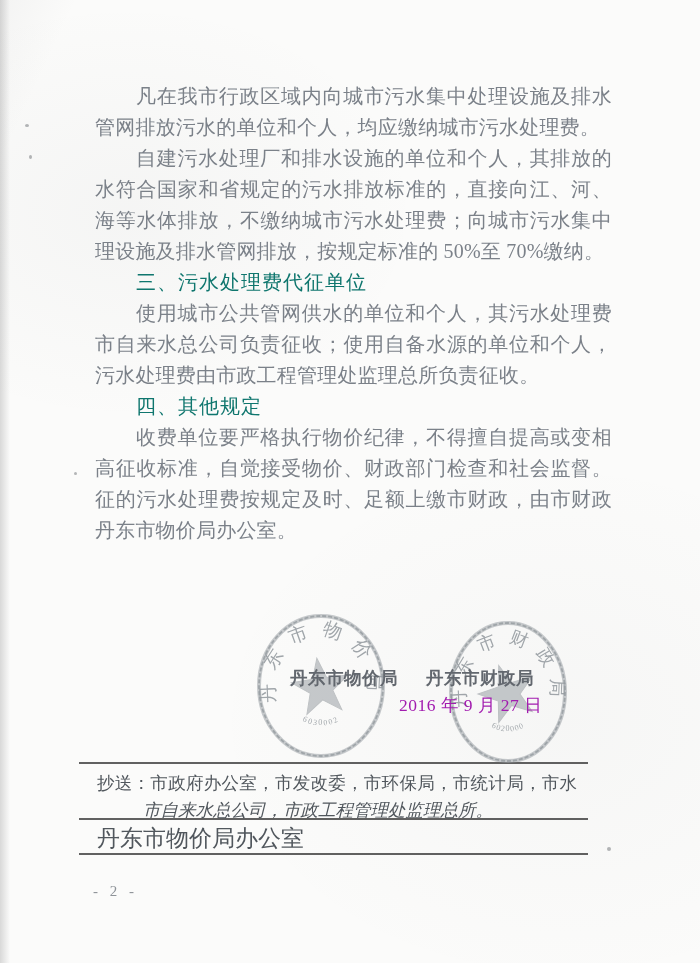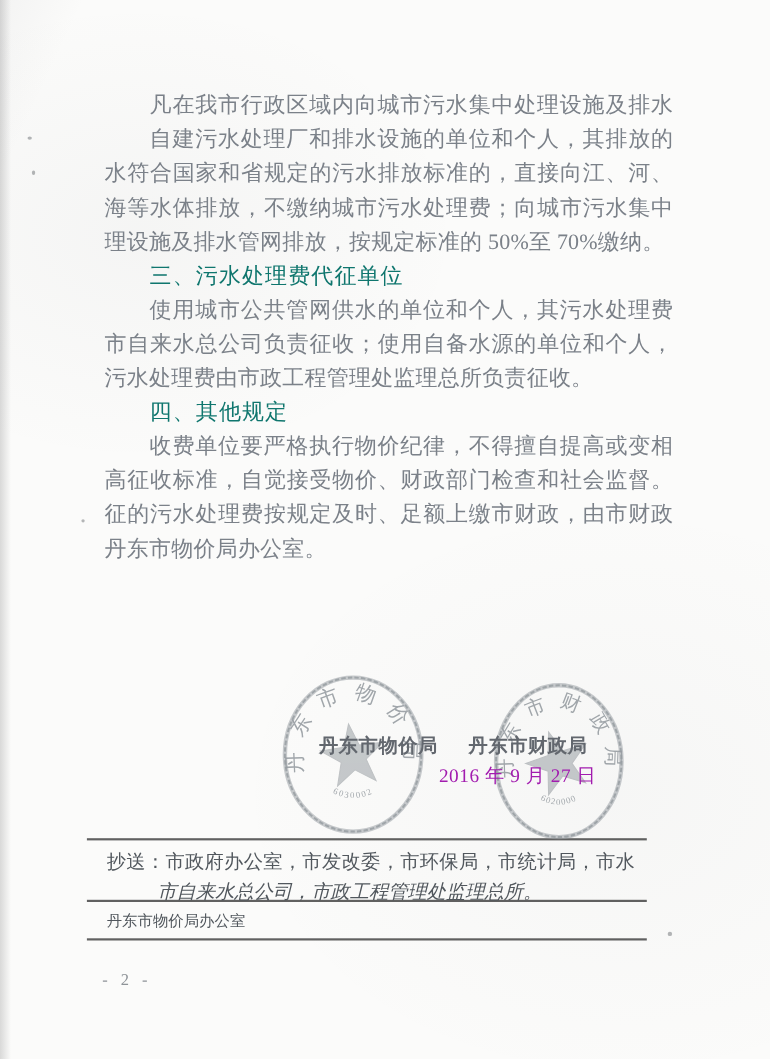--- a/index.html
+++ b/index.html
@@ -50,41 +50,42 @@
   .rule1{top:762px;} .rule2{top:818px;} .rule3{top:853px;}
   .cc-block{
     position:absolute;left:97px;top:770px;width:480px;
     font-size:17.5px;color:#51575d;
   }
   .cc-l1{height:27px;line-height:27px;text-align:justify;text-align-last:justify;overflow:hidden;}
   .cc-l2{height:27px;line-height:27px;padding-left:46px;white-space:nowrap;font-style:italic;}
   .footer-row{
     position:absolute;left:97px;top:825px;width:480px;height:28px;line-height:28px;
     display:flex;justify-content:space-between;
-    font-size:14px;color:#51575d;white-space:nowrap;
+    font-size:23px;color:#51575d;white-space:nowrap;
   }
   .page-num{
     position:absolute;left:93px;top:883px;
     font-size:15px;color:#8e9398;letter-spacing:4px;white-space:nowrap;
   }
   svg text{font-family:"Liberation Serif","DejaVu Serif",serif;}
 </style>
 </head>
 <body>
 
 <div class="paper"></div>
 <div class="left-edge-shadow"></div>
 
 <div class="speck" style="left:25px;top:124px;width:4px;height:3px;"></div>
 <div class="speck" style="left:29px;top:155px;width:3px;height:4px;"></div>
 <div class="speck" style="left:607px;top:847px;width:4px;height:4px;"></div>
 <div class="speck" style="left:74px;top:472px;width:3px;height:3px;"></div>
 
 <div class="doc-body">
   <div class="bline fill indent">凡在我市行政区域内向城市污水集中处理设施及排水</div>
+  <div class="bline">管网排放污水的单位和个人，均应缴纳城市污水处理费。</div>
   <div class="bline fill indent">自建污水处理厂和排水设施的单位和个人，其排放的污</div>
   <div class="bline fill">水符合国家和省规定的污水排放标准的，直接向江、河、湖、</div>
   <div class="bline fill">海等水体排放，不缴纳城市污水处理费；向城市污水集中处</div>
   <div class="bline">理设施及排水管网排放，按规定标准的 50%至 70%缴纳。</div>
   <div class="bline hdg indent">三、污水处理费代征单位</div>
   <div class="bline fill indent">使用城市公共管网供水的单位和个人，其污水处理费由</div>
   <div class="bline fill">市自来水总公司负责征收；使用自备水源的单位和个人，其</div>
   <div class="bline">污水处理费由市政工程管理处监理总所负责征收。</div>
   <div class="bline hdg indent">四、其他规定</div>
   <div class="bline fill indent">收费单位要严格执行物价纪律，不得擅自提高或变相提</div>

